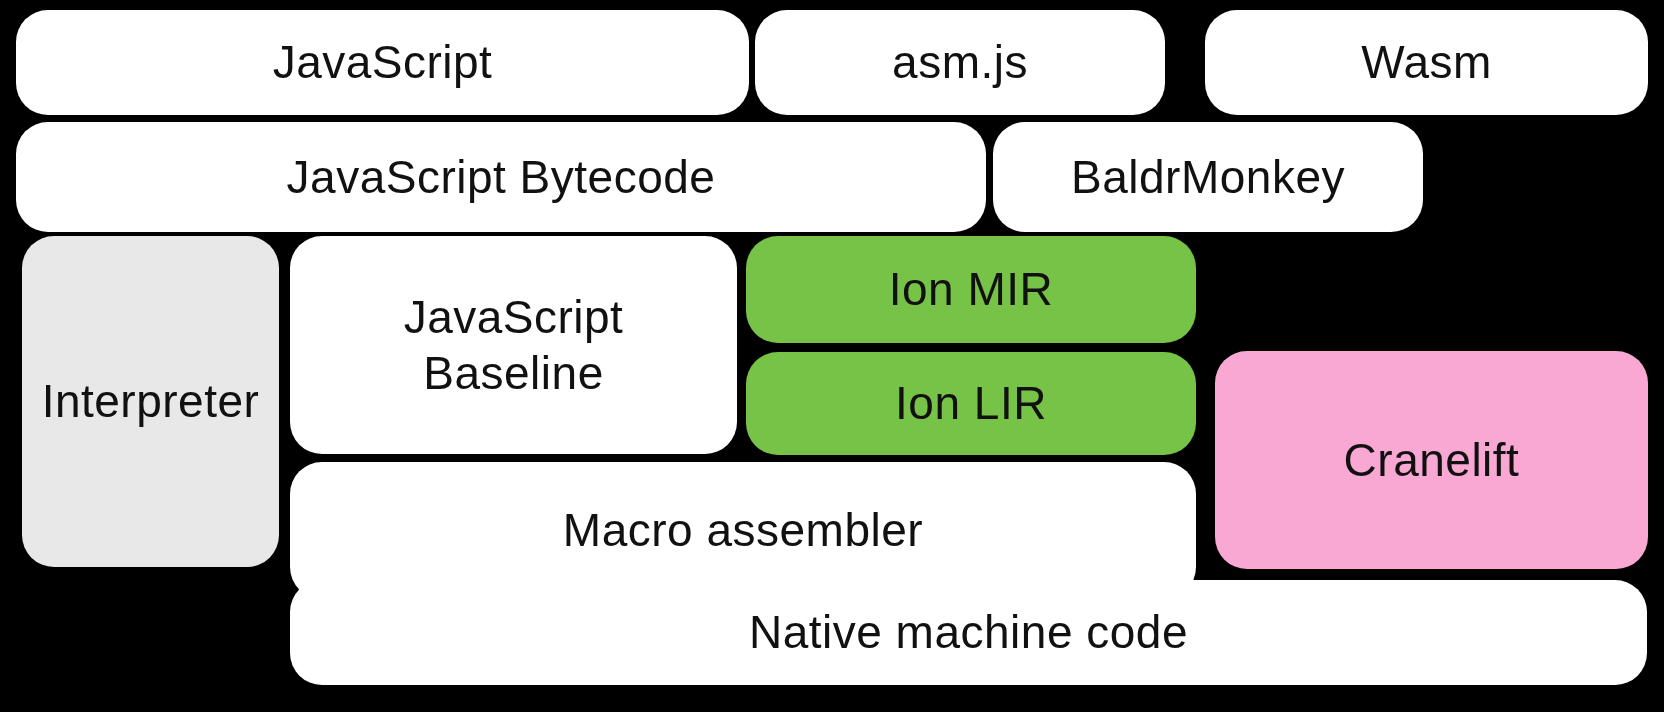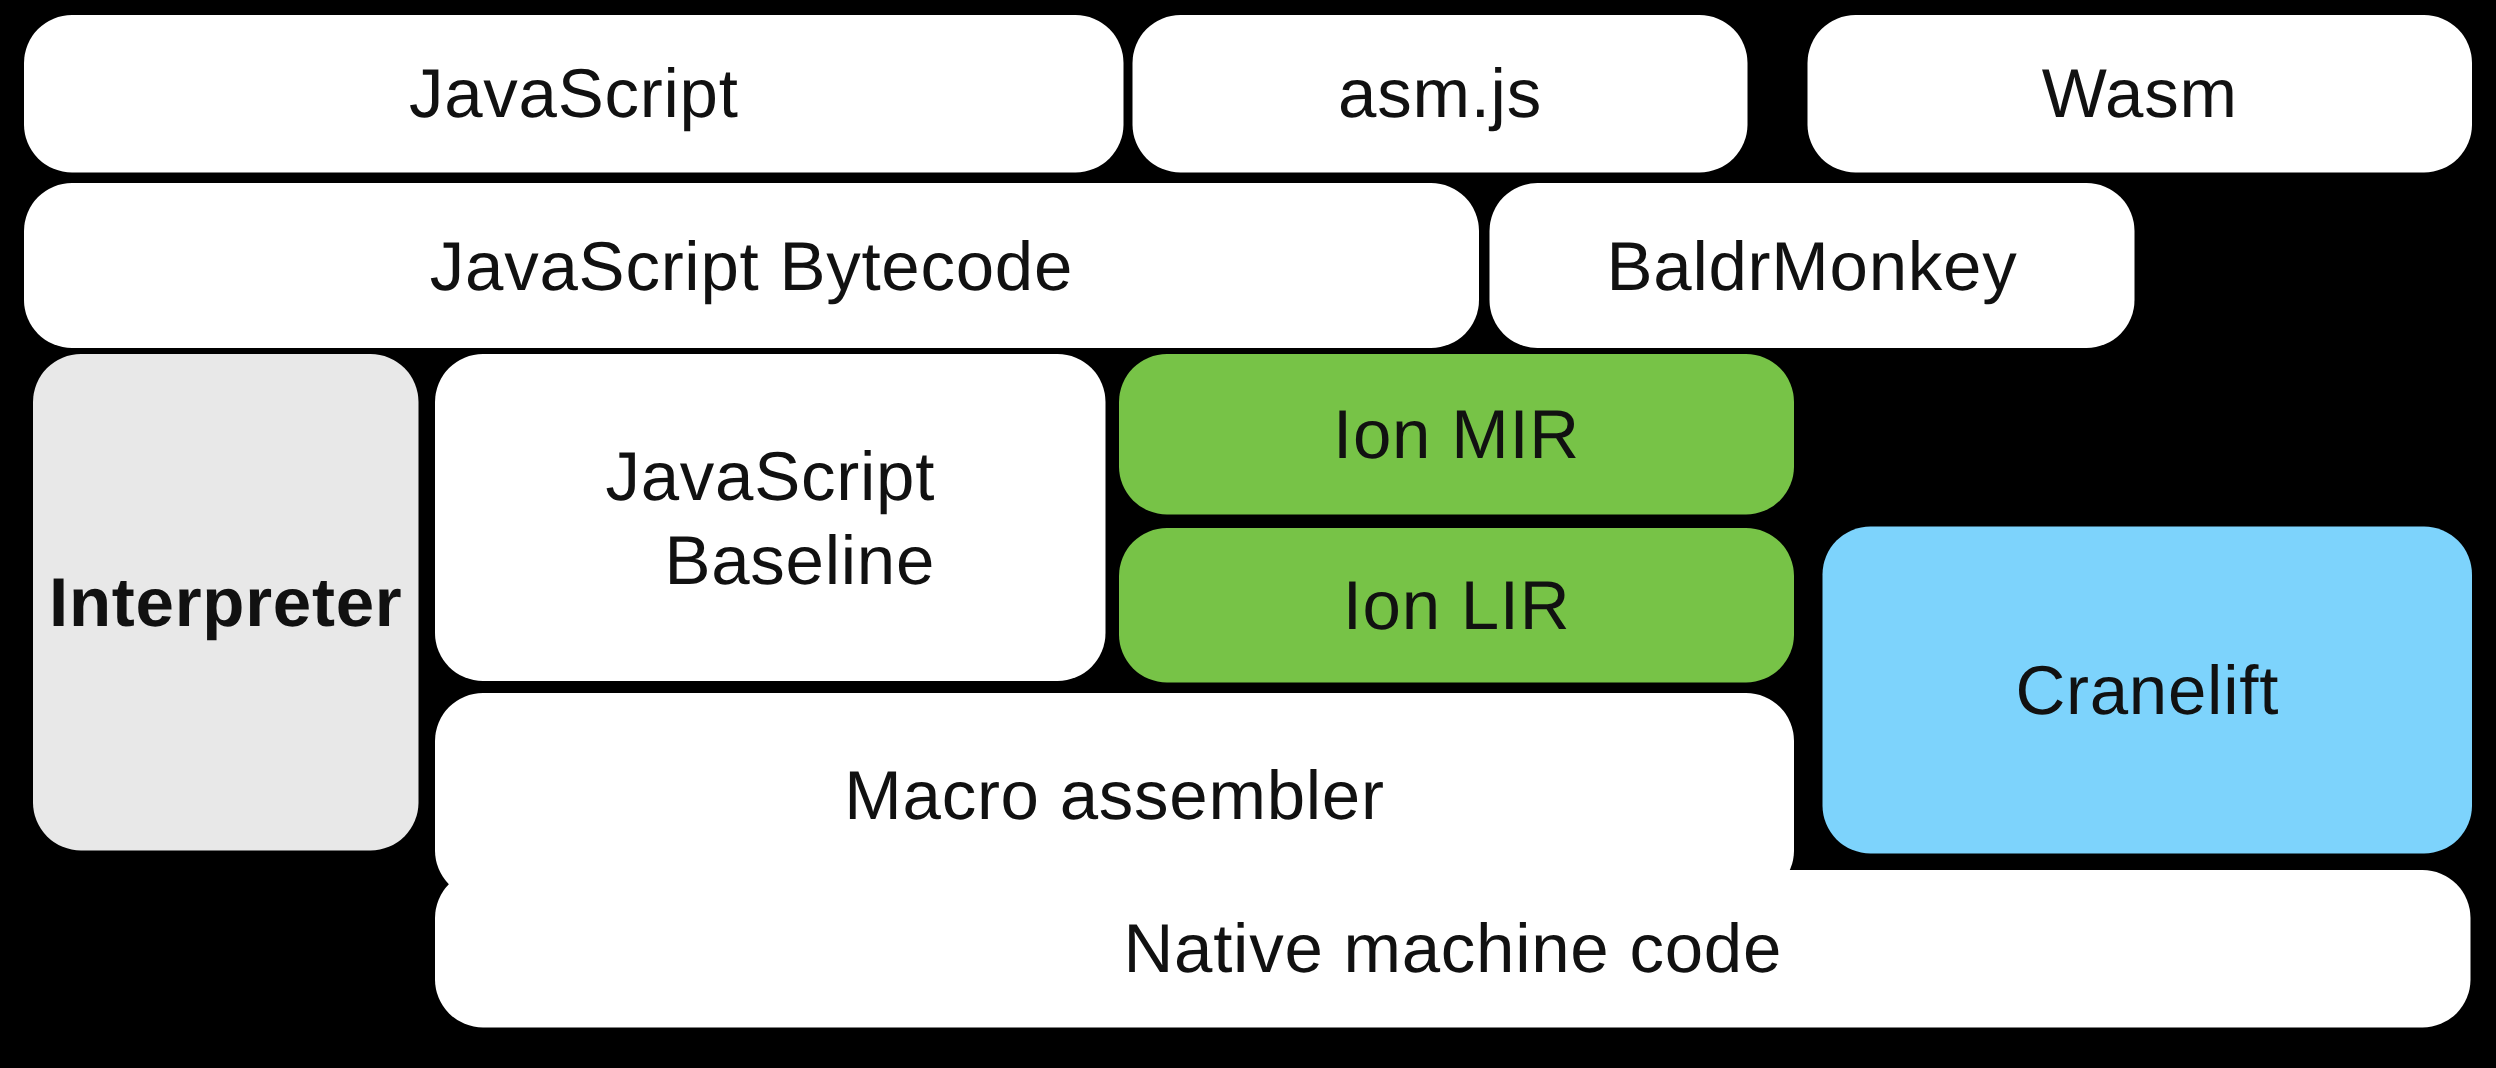--- a/index.html
+++ b/index.html
@@ -20,36 +20,36 @@
     border-radius: 32px;
     display: flex;
     align-items: center;
     justify-content: center;
     box-sizing: border-box;
   }
   .box span {
     font-size: 46px;
     line-height: 1.22;
     color: #111111;
-    text-align: right;
+    text-align: center;
     white-space: pre-line;
     letter-spacing: 0.5px;
   }
   .c-white { background: #ffffff; }
   .c-gray  { background: #e8e8e8; }
   .c-green { background: #77c347; }
-  .c-pink  { background: #7dd3fc; }
+  .c-pink  { background: #f9a8d4; }
 
   
   .b-javascript          { left: 16px;   top: 10px;  width: 733px;  height: 105px; }
   .b-asmjs               { left: 755px;  top: 10px;  width: 410px;  height: 105px; }
   .b-wasm                { left: 1205px; top: 10px;  width: 443px;  height: 105px; }
   .b-javascript-bytecode { left: 16px;   top: 122px; width: 970px;  height: 110px; }
   .b-baldrmonkey         { left: 993px;  top: 122px; width: 430px;  height: 110px; }
-  .b-interpreter         { left: 22px;   top: 236px; width: 257px;  height: 331px; font-weight: bold; }
+  .b-interpreter         { left: 22px;   top: 236px; width: 257px;  height: 331px; }
   .b-javascript-baseline { left: 290px;  top: 236px; width: 447px;  height: 218px; }
   .b-ion-mir             { left: 746px;  top: 236px; width: 450px;  height: 107px; }
   .b-ion-lir             { left: 746px;  top: 352px; width: 450px;  height: 103px; }
   .b-cranelift           { left: 1215px; top: 351px; width: 433px;  height: 218px; }
   .b-macro-assembler     { left: 290px;  top: 462px; width: 906px;  height: 137px; }
   .b-native-machine-code { left: 290px;  top: 580px; width: 1357px; height: 105px; }
 </style>
 </head>
 <body>
 

